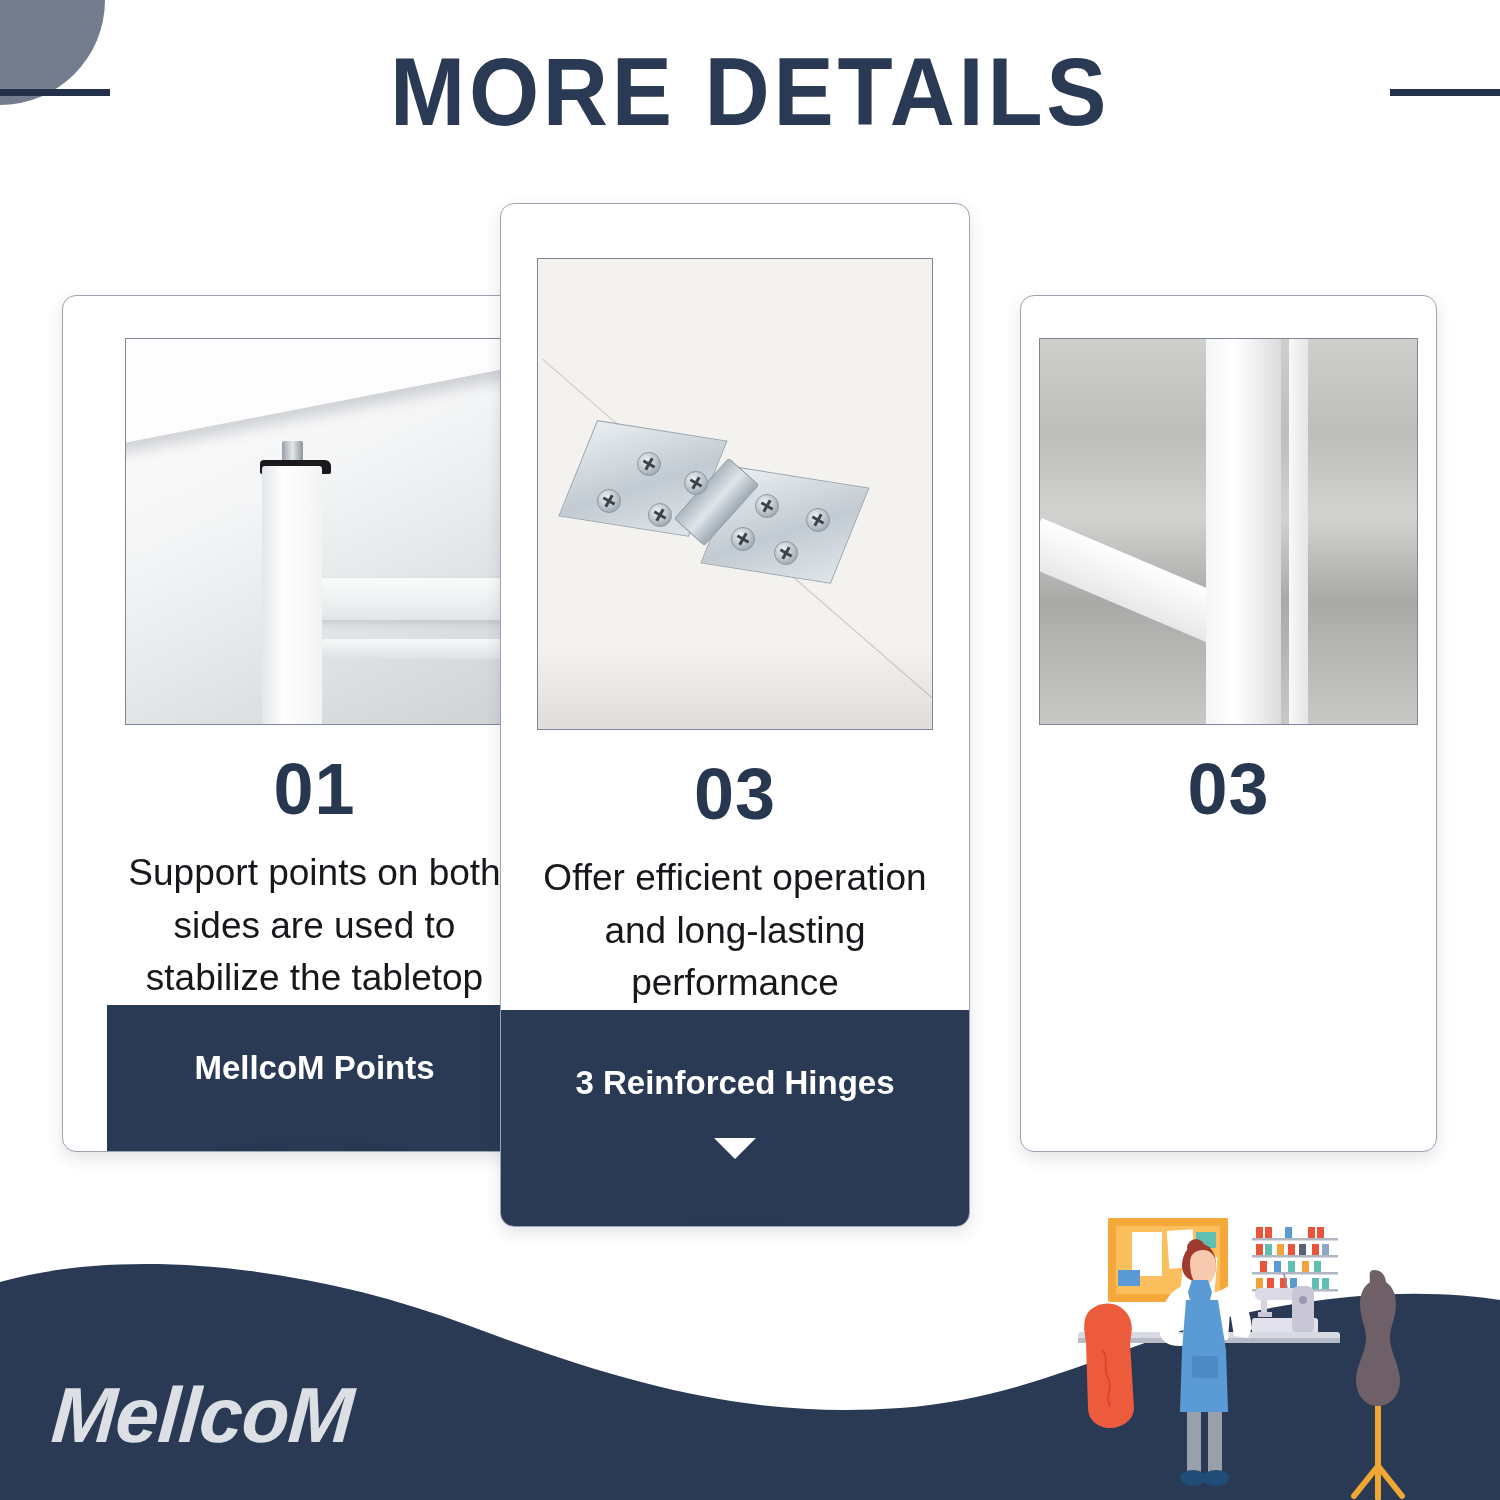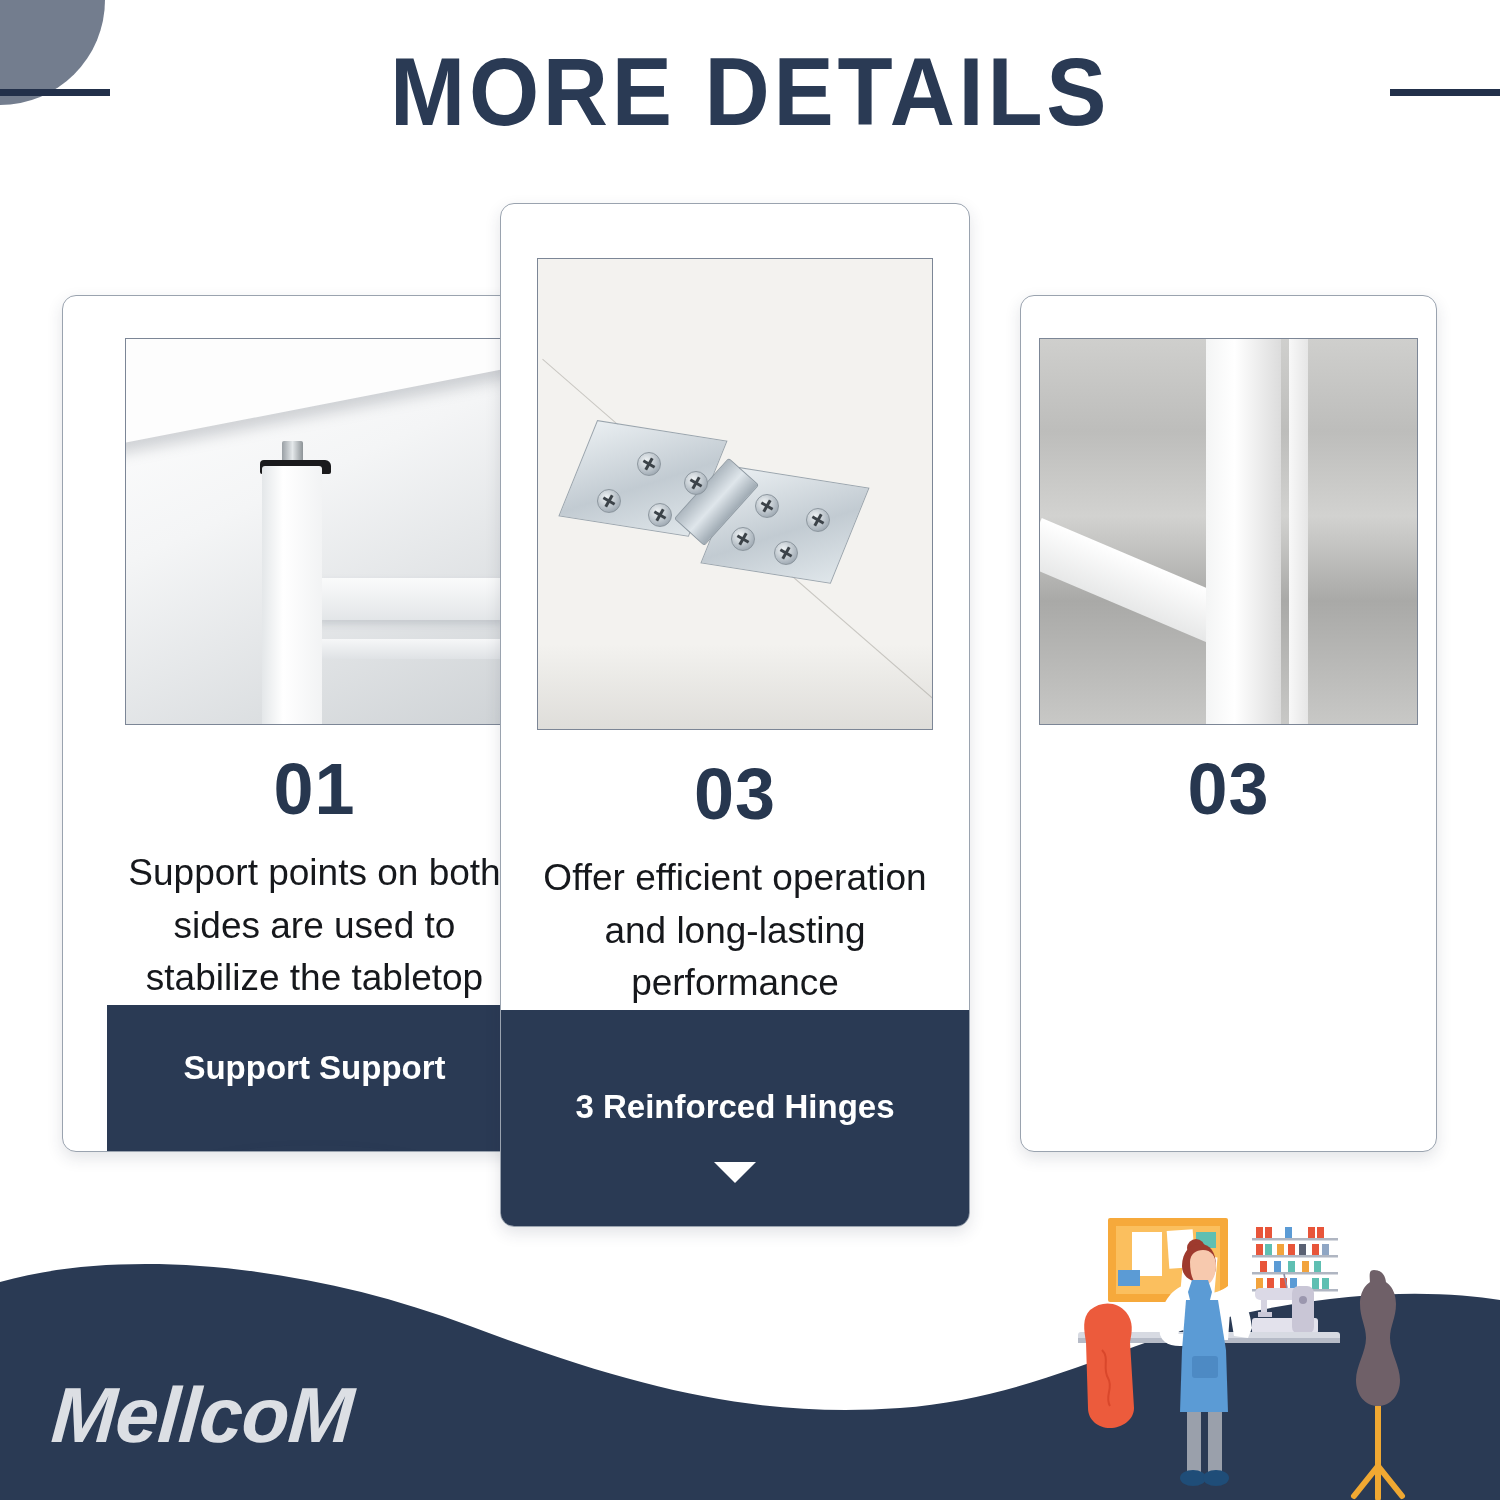--- a/index.html
+++ b/index.html
@@ -111,21 +111,21 @@
     font-weight: bold;
     text-align: center;
     position: relative;
     flex: none;
     display: flex;
     flex-direction: column;
     align-items: center;
     justify-content: flex-start;
   }
   .card-1 .card-banner, .card-3 .card-banner { height: 130px; padding-top: 44px; }
-  .card-2 .card-banner { height: 200px; padding-top: 78px; }
+  .card-2 .card-banner { height: 200px; padding-top: 54px; }
 
   
   .banner-curve {
     position: absolute;
     left: -4%;
     bottom: -58px;
     width: 108%;
     height: 92px;
     background: #2a3a54;
     border-radius: 50% / 100% 100% 0 0;
@@ -249,21 +249,21 @@
         <div class="p1-bar"></div>
         <div class="p1-bar2"></div>
         <div class="p1-screw"></div>
         <div class="p1-cap"></div>
         <div class="p1-leg"></div>
       </div>
     </div>
     <div class="card-number">01</div>
     <div class="card-desc">Support points on both sides are used to stabilize the tabletop</div>
     <div class="card-banner">
-      <span class="banner-label">Support Support</span>
+      <span class="banner-label">MellcoM Points</span>
       <div class="banner-curve"></div>
     </div>
   </div>
 
   <div class="card card-2">
     <div class="card-photo">
       <div class="photo-inner">
         <div class="p2-bg"></div>
         <div class="p2-seam"></div>
         <div class="p2-plate p2-plate-l"></div>

